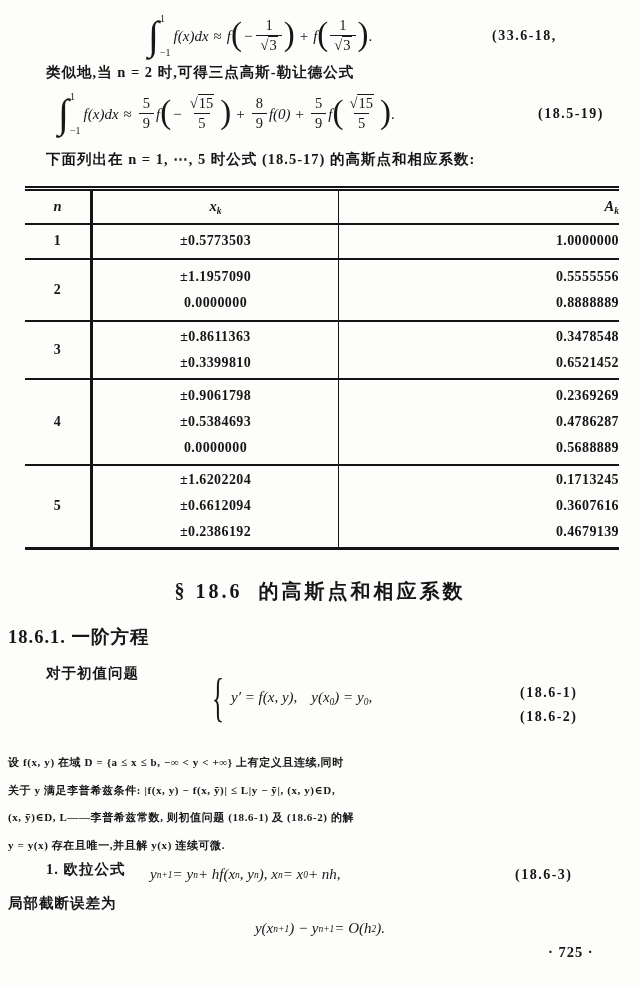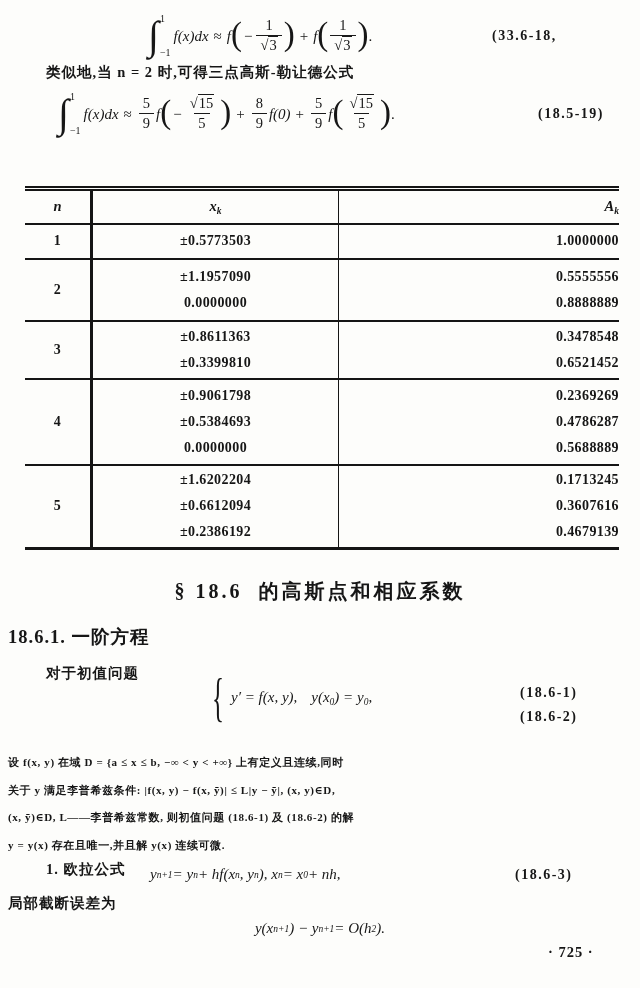--- a/index.html
+++ b/index.html
@@ -142,20 +142,21 @@
       <span class="frac">
         <span class="fn up sq"><span>√</span><span class="rc">15</span></span>
         <span class="fd up">5</span>
       </span>
       <span class="bp">)</span>
       <span class="up">.</span>
     </div>
     <span class="eqtag" style="left:538px;">(18.5-19)</span>
   </div>
 
+  <div class="abs cjk" style="top:150px;left:46px;">下面列出在 n = 1, ⋯, 5 时公式 (18.5-17) 的高斯点和相应系数:</div>
 
   <table class="gtable">
     <thead>
       <tr>
         <th class="cn">n</th>
         <th class="cx"><span>x</span><sub>k</sub></th>
         <th class="ca"><span>A</span><sub>k</sub></th>
       </tr>
     </thead>
     <tbody>

